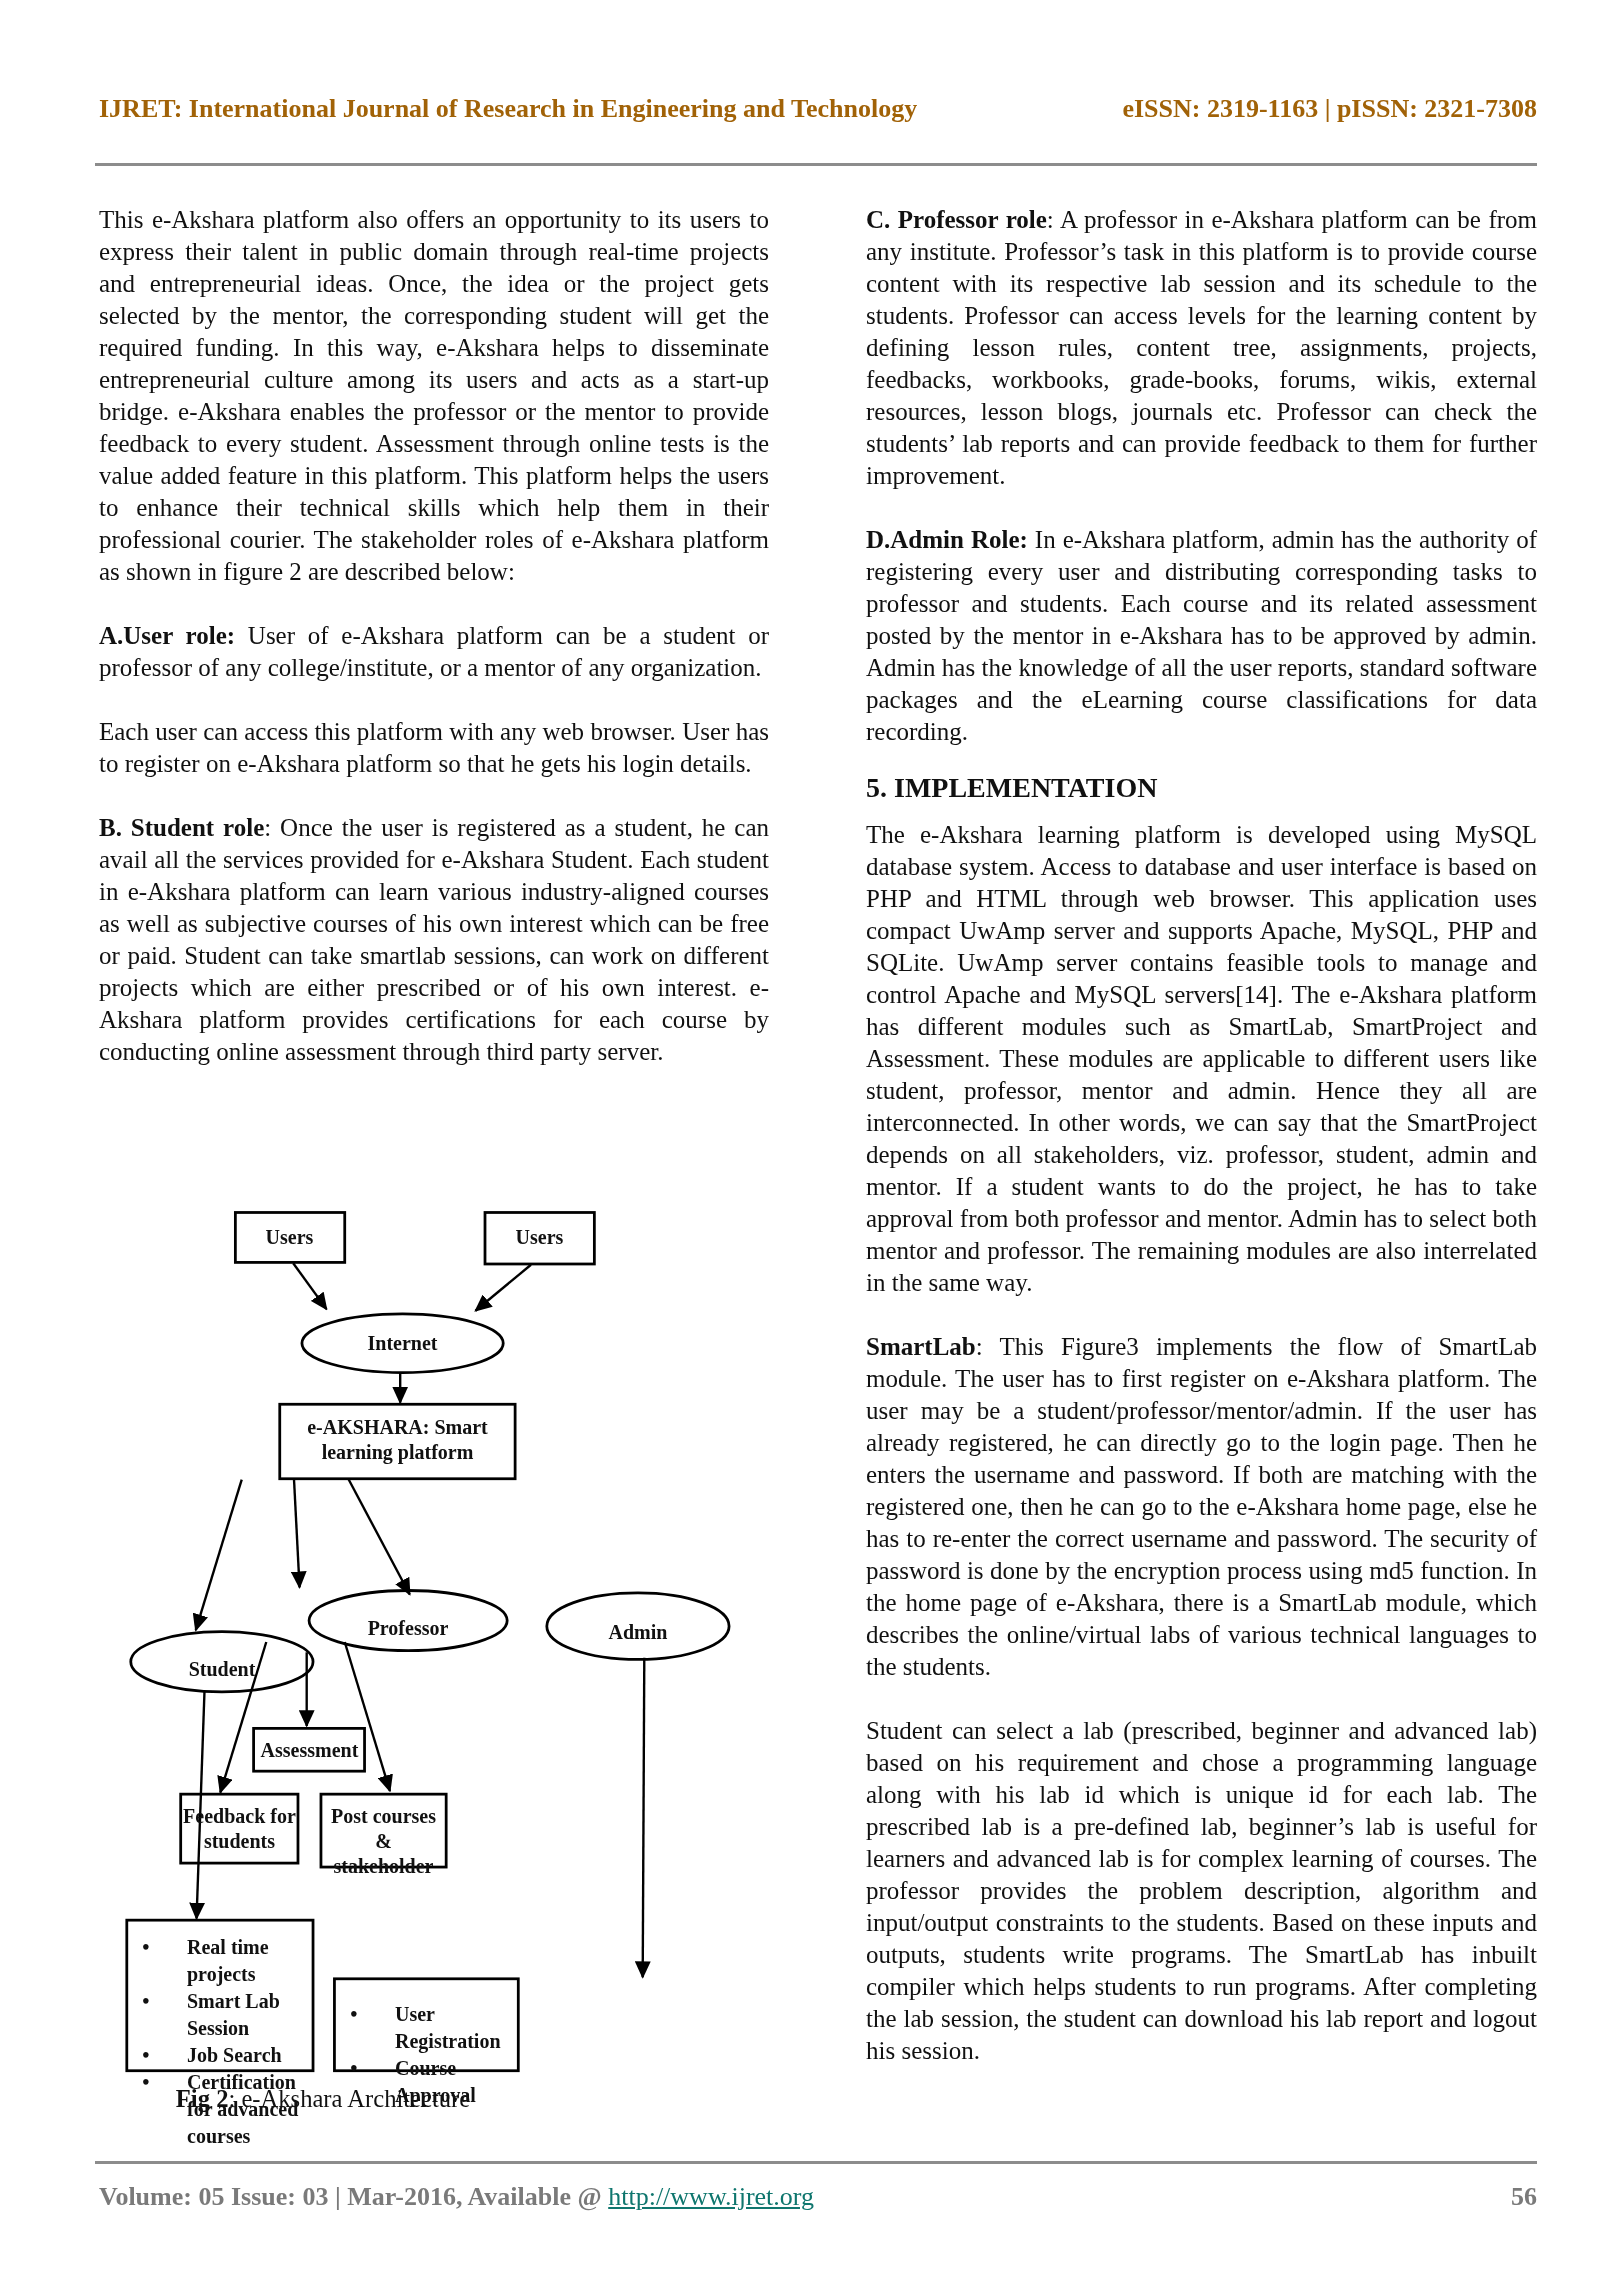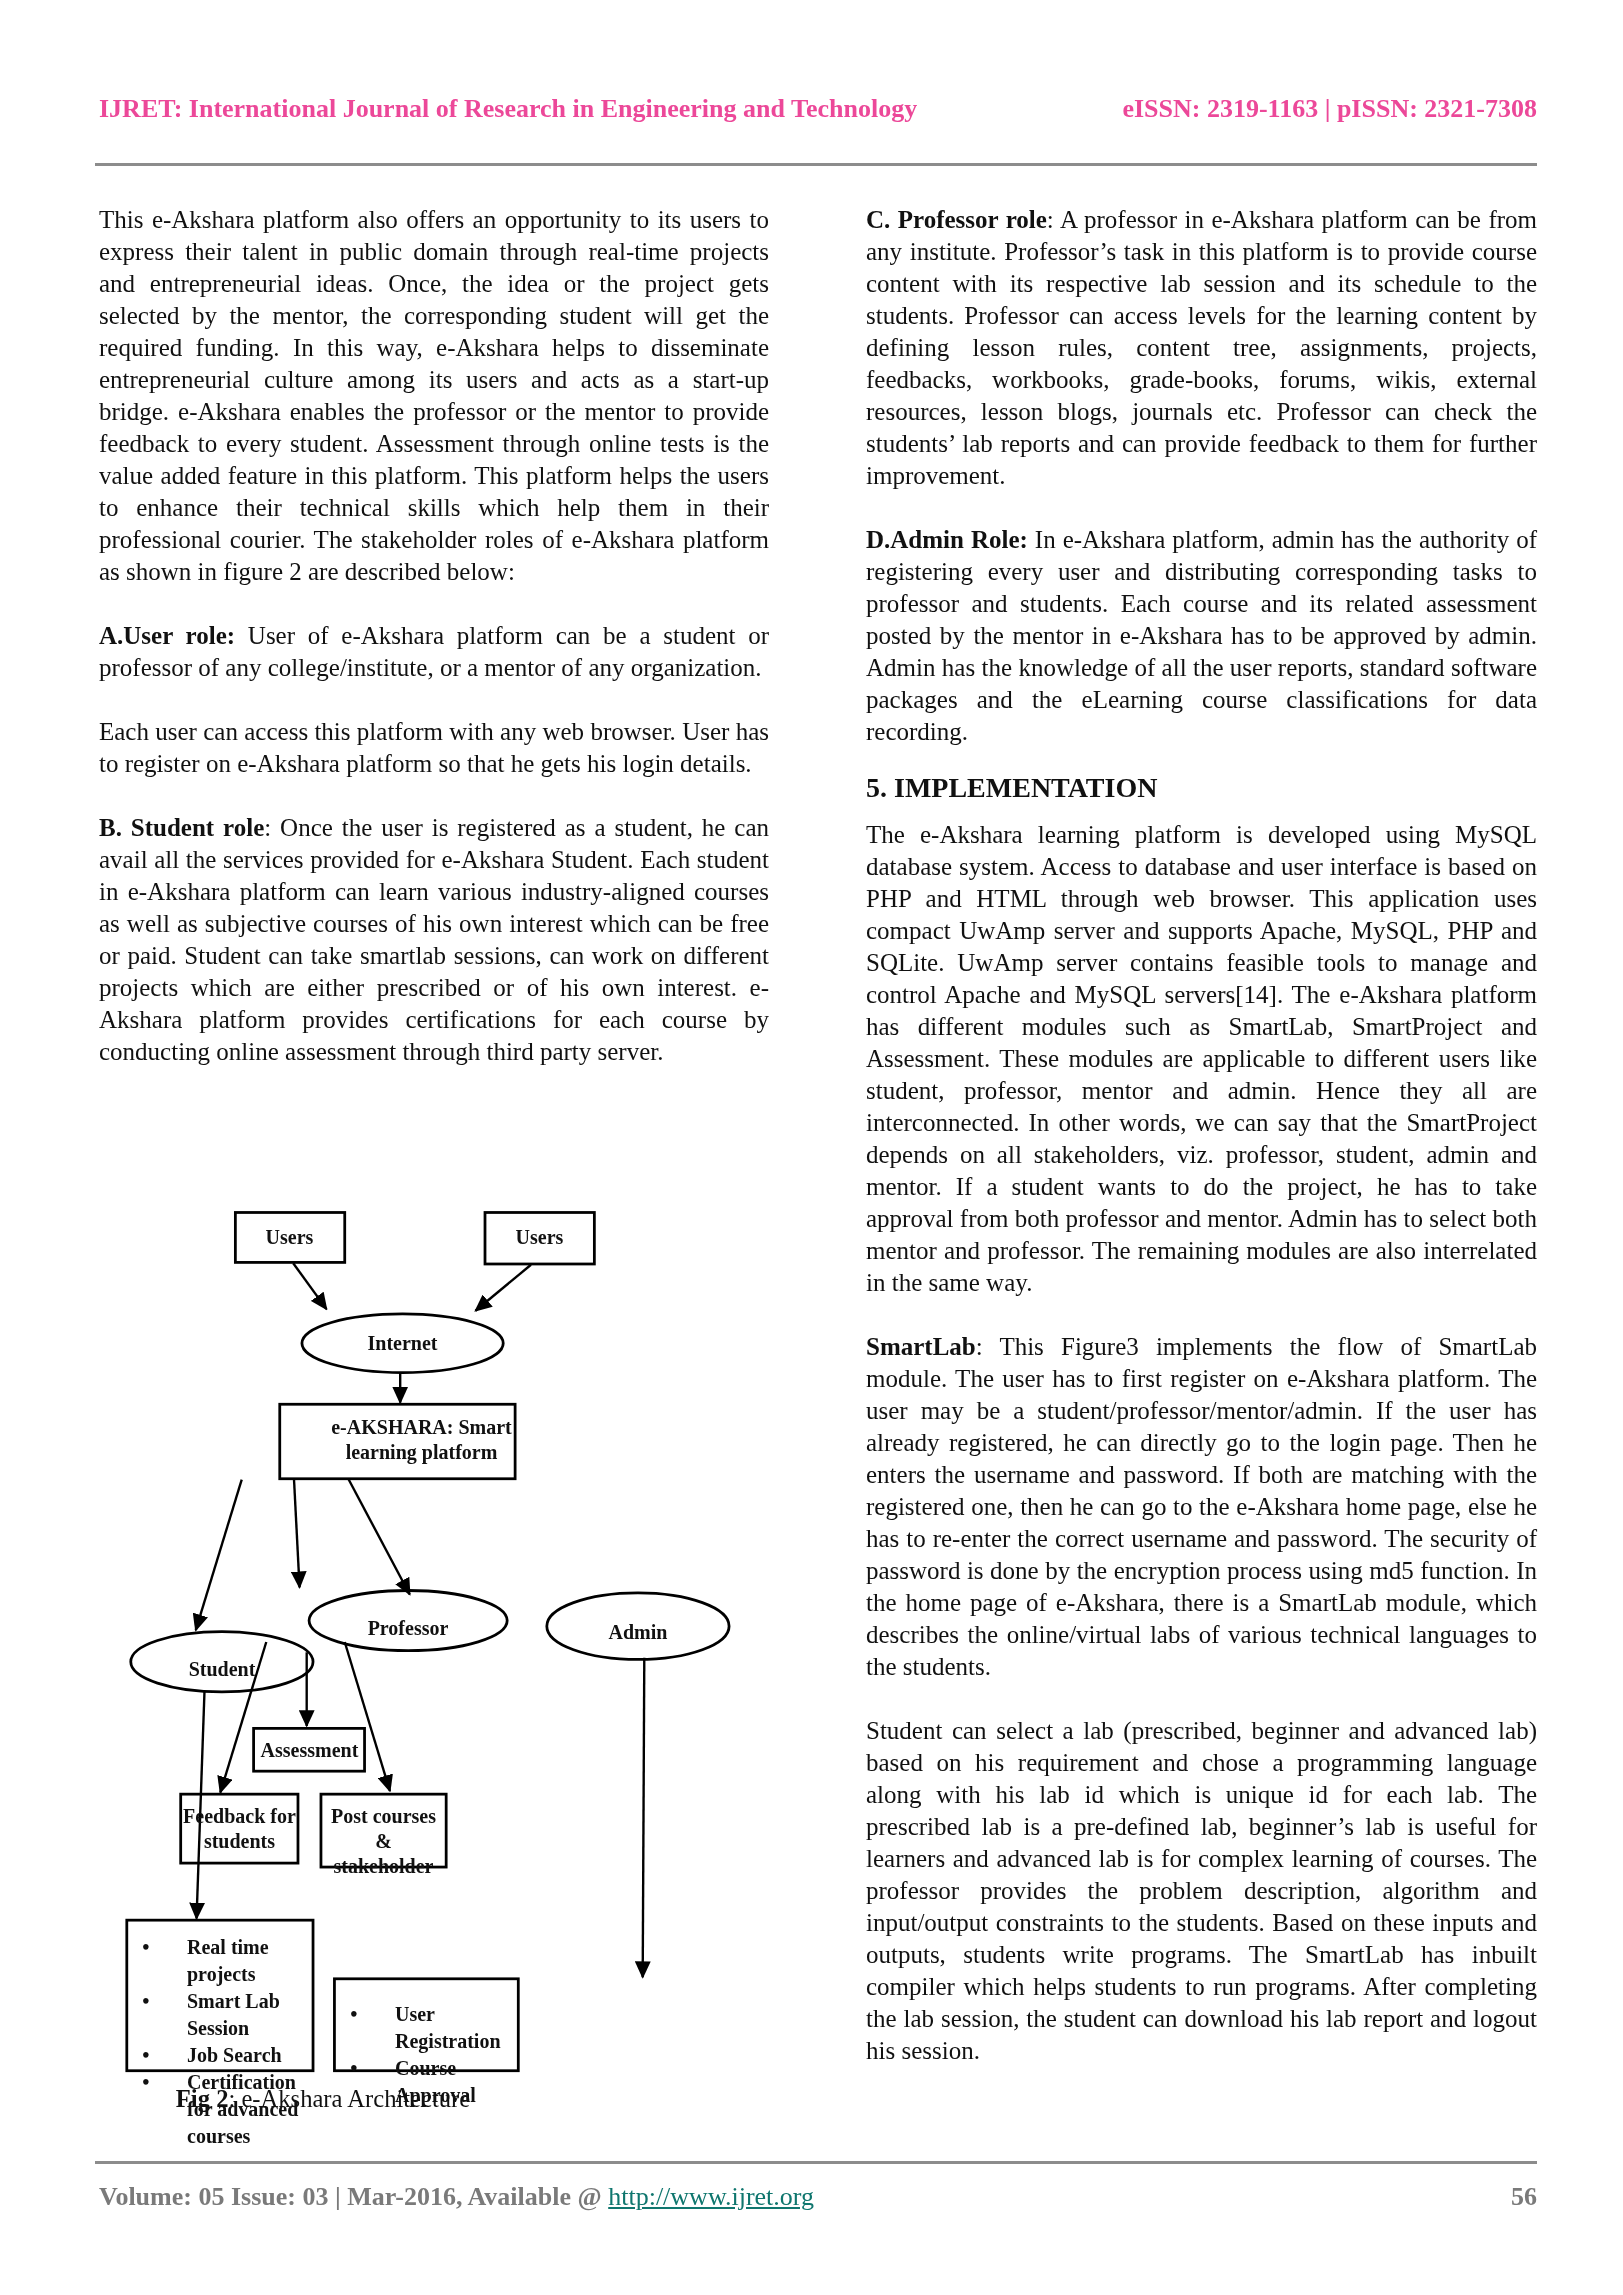--- a/index.html
+++ b/index.html
@@ -1,19 +1,19 @@
 <!DOCTYPE html>
 <html style="font-size:12.7px"><head>
 <meta charset="utf-8">
 <style>
   html, body { margin:0; padding:0; background:#ffffff; }
   body { width:1623px; height:2295px; position:relative; overflow:hidden;
          font-family:"Liberation Serif", serif; color:#111; }
   .hdr { position:absolute; top:94px; left:99px; right:86px; height:40px;
-         font-weight:bold; font-size:26px; color:#ec4899; }
+         font-weight:bold; font-size:26px; color:#a16207; }
   .hdr .left { position:absolute; left:0; top:0; }
   .hdr .right { position:absolute; right:0; top:0; }
   .rule { position:absolute; left:95px; right:86px; height:3.2px; background:#8c8c8c; }
   .col { position:absolute; font-size:25px; line-height:32px; text-align:justify; }
   .col p { margin:0 0 32px 0; }
   .col p.tight { margin-bottom:0; }
   .left-col { left:99px; width:670px; top:204px; }
   .right-col { left:866px; width:671px; top:204px; }
   b { font-weight:bold; }
   .sec { font-weight:bold; font-size:28px; margin:0 0 14.3px 0; line-height:35px; text-align:left; }
@@ -92,21 +92,21 @@
 
       <line x1="258" y1="2135" x2="248" y2="2421" marker-end="url(#ahb)"></line>
 
       <line x1="813" y1="2092" x2="811" y2="2495" marker-end="url(#ahb)"></line>
     </g>
   </svg>
 
   <div class="dlabel" style="left:235px; top:1225px; width:109px;">Users</div>
   <div class="dlabel" style="left:485px; top:1225px; width:109px;">Users</div>
   <div class="dlabel" style="left:302px; top:1331px; width:201px;">Internet</div>
-  <div style="position:absolute; left:280px; top:1415px; width:247px;padding-left:24px;">
+  <div style="position:absolute; left:280px; top:1415px; width:247px;">
     <div class="dlabel" style="position:relative; width:235px;">e-AKSHARA: Smart</div>
     <div class="dlabel" style="position:relative; width:235px;">learning platform</div>
   </div>
   <div class="dlabel" style="left:309px; top:1616px; width:198px;">Professor</div>
   <div class="dlabel" style="left:547px; top:1620px; width:182px;">Admin</div>
   <div class="dlabel" style="left:131px; top:1657px; width:182px;">Student</div>
   <div class="dlabel" style="left:254px; top:1738px; width:111px;">Assessment</div>
   <div style="position:absolute; left:181px; top:1804px; width:117px;">
     <div class="dlabel" style="position:relative; width:117px;">Feedback for</div>
     <div class="dlabel" style="position:relative; width:117px;">students</div>

